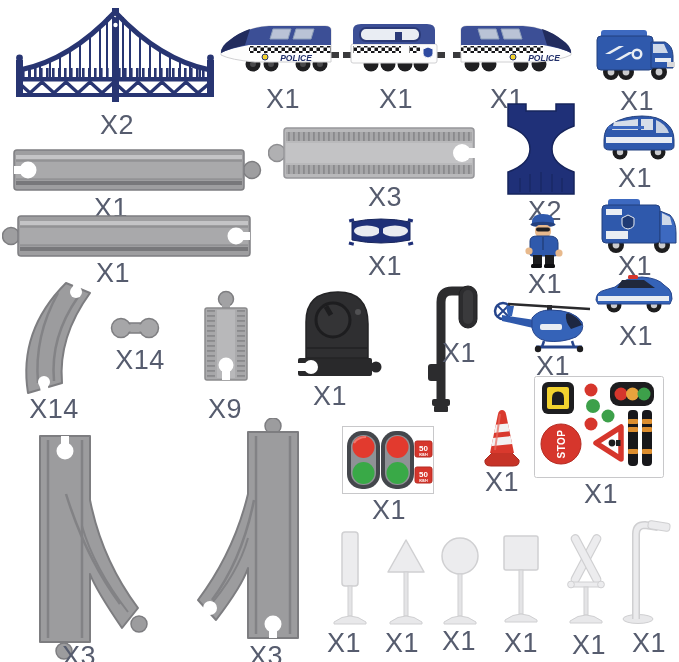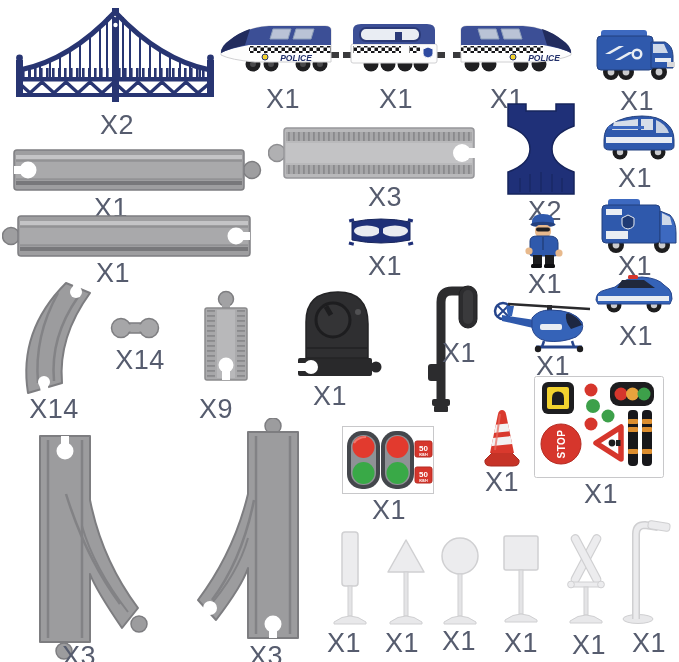--- a/index.html
+++ b/index.html
@@ -355,21 +355,21 @@
       <circle cx="26" cy="9" r="7.5" fill="#a2a2a4" stroke="#7e7e81" stroke-width="1.5"></circle>
       <rect x="22" y="12" width="8" height="8" fill="#a2a2a4"></rect>
       <rect x="5" y="18" width="42" height="72" rx="2" fill="#ababad" stroke="#8a8a8c" stroke-width="1.5"></rect>
       <rect x="7" y="20" width="8" height="68" fill="url(#hzs)"></rect>
       <rect x="37" y="20" width="8" height="68" fill="url(#hzs)"></rect>
       <rect x="17" y="20" width="18" height="68" fill="#b8b8ba"></rect>
       <circle cx="26" cy="75" r="7.5" fill="#fff"></circle>
       <rect x="22" y="79" width="8" height="11" fill="#fff"></rect>
     </svg>
   </div>
-  <div class="qty" style="left:216px;top:394px">X9</div>
+  <div class="qty" style="left:225px;top:394px">X9</div>
 
   <div class="itm" style="left:296px;top:282px">
     <svg width="86" height="100" viewBox="0 0 86 100">
       <circle cx="80" cy="85" r="5.5" fill="#29292b"></circle>
       <rect x="72" y="83" width="8" height="5" fill="#29292b"></rect>
       <rect x="2" y="76" width="74" height="18" rx="2" fill="#29292b"></rect>
       <path d="M10,76 L10,40 Q10,10 42,10 Q72,10 72,42 L72,76 Z" fill="#2f2f31" stroke="#242426" stroke-width="1.5"></path>
       <line x1="10" y1="66" x2="72" y2="66" stroke="#242426" stroke-width="2"></line>
       <circle cx="37" cy="38" r="17" fill="#343436" stroke="#1d1d1f" stroke-width="3"></circle>
       <rect x="30" y="24" width="5" height="10" transform="rotate(-30 32 29)" fill="#1d1d1f"></rect>

